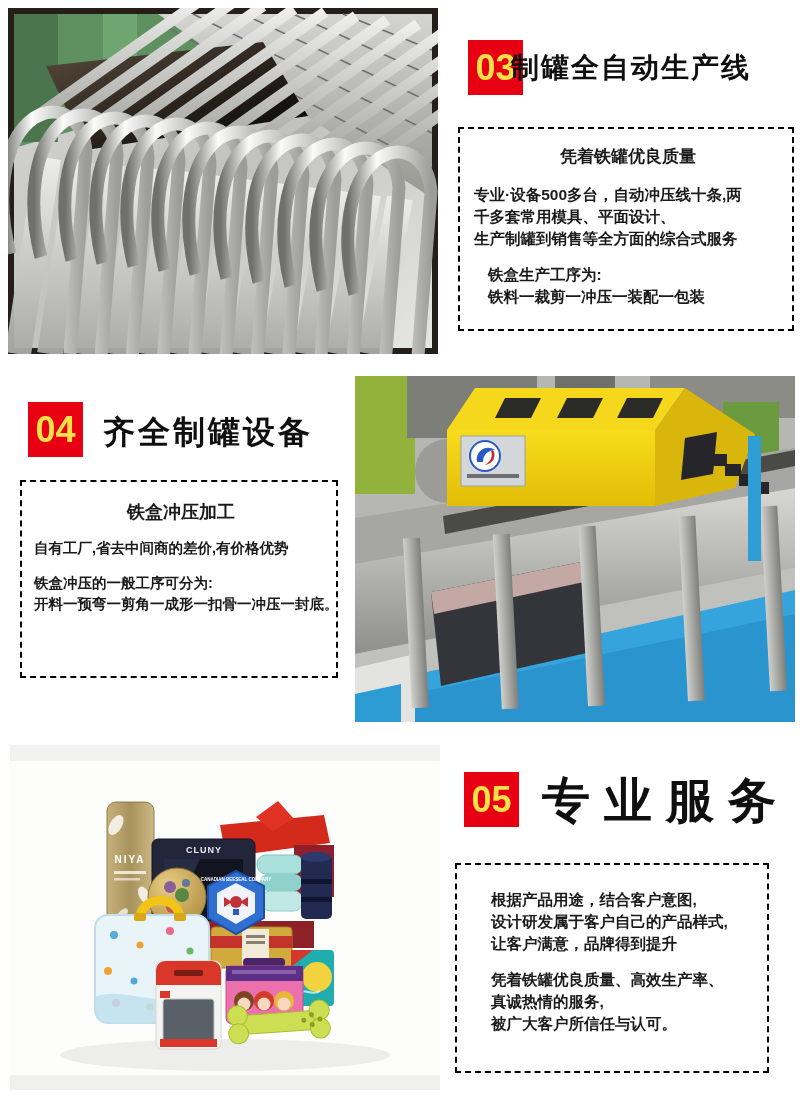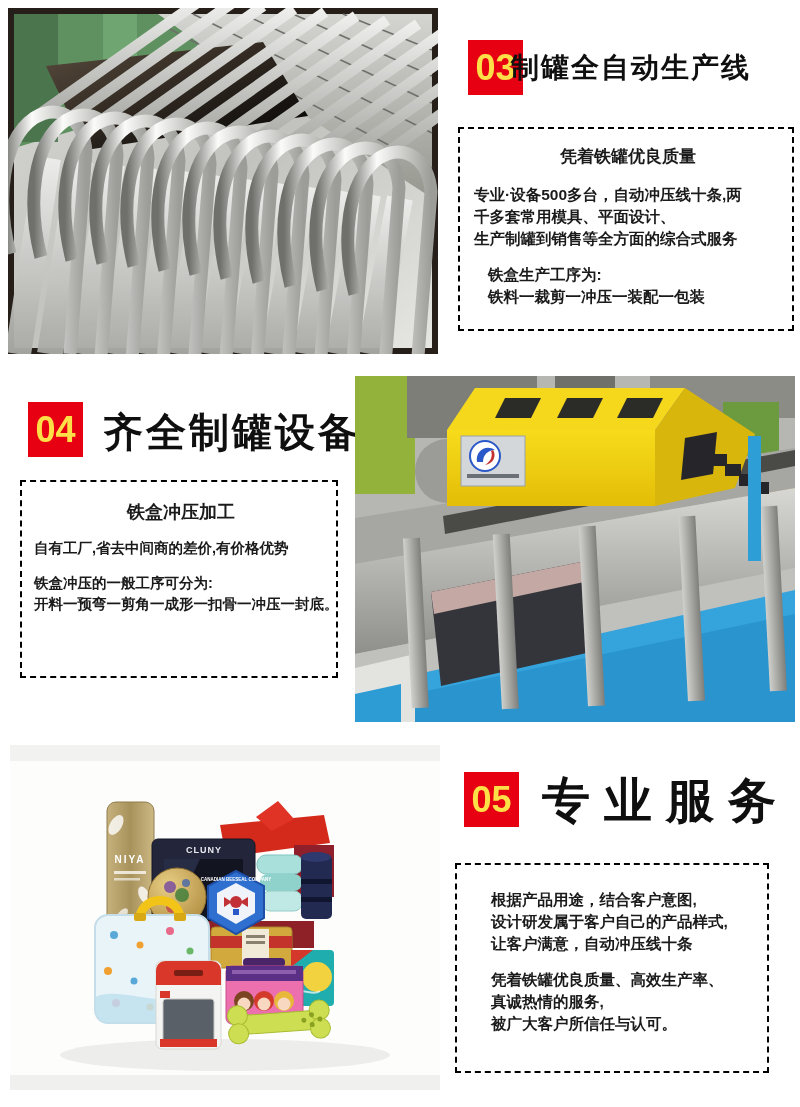--- a/index.html
+++ b/index.html
@@ -3,21 +3,21 @@
 <meta charset="utf-8">
 <style>
   html,body{margin:0;padding:0;background:#fff;}
   .page{position:relative;width:800px;height:1107px;background:#ffffff;overflow:hidden;
         font-family:"Liberation Sans","DejaVu Sans",sans-serif;color:#1a1a1a;}
   .photo{position:absolute;display:block;}
   .num-badge{position:absolute;width:55px;height:55px;background:#e60012;color:#fde047;
              font-weight:bold;font-size:36px;display:flex;align-items:center;justify-content:center;}
   .sec-title{position:absolute;font-weight:bold;color:#0f0f0f;white-space:nowrap;}
   .t03{left:511px;top:43px;font-size:28px;letter-spacing:2px;line-height:50px;}
-  .t04{left:103px;top:406px;font-size:40px;letter-spacing:3px;line-height:52px;}
+  .t04{left:103px;top:406px;font-size:32px;letter-spacing:3px;line-height:52px;}
   .t05{left:542px;top:772px;font-size:48px;letter-spacing:14px;line-height:58px;}
   .dash-box{position:absolute;border:2px dashed #000;box-sizing:border-box;background:#fff;}
   .box1{left:458px;top:127px;width:336px;height:204px;padding:12px 10px 0 14px;}
   .box2{left:20px;top:480px;width:318px;height:198px;padding:12px 8px 0 12px;}
   .box3{left:455px;top:863px;width:314px;height:210px;padding:24px 8px 0 34px;}
   .box-heading{text-align:center;font-weight:bold;font-size:17px;margin:4px 0 16px 0;}
   .box2 .box-heading{font-size:18px;margin:6px 0 14px 0;}
   .box-line{font-weight:bold;font-size:15.5px;line-height:22px;white-space:nowrap;}
   .box2 .box-line{font-size:14.5px;line-height:21px;}
   .p-gap{height:14px;}
@@ -381,20 +381,20 @@
         <circle cx="310" cy="277" r="2.5" fill="#8aa020"></circle>
     </g>
   </svg>
 
   <div class="num-badge" style="left:464px;top:772px">05</div>
   <div class="sec-title t05">专业服务</div>
 
   <div class="dash-box box3">
     <div class="box-line">根据产品用途，结合客户意图,</div>
     <div class="box-line">设计研发属于客户自己的产品样式,</div>
-    <div class="box-line">让客户满意，自动冲压线十条</div>
+    <div class="box-line">让客户满意，品牌得到提升</div>
     <div class="p-gap"></div>
     <div class="box-line">凭着铁罐优良质量、高效生产率、</div>
     <div class="box-line">真诚热情的服务,</div>
     <div class="box-line">被广大客户所信任与认可。</div>
   </div>
 
 </div>
 
 </body></html>

